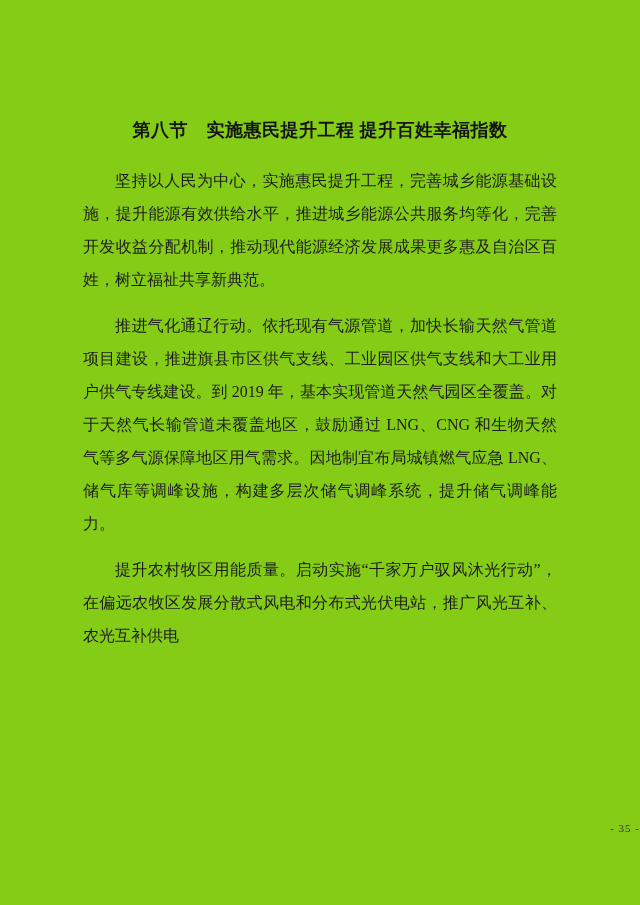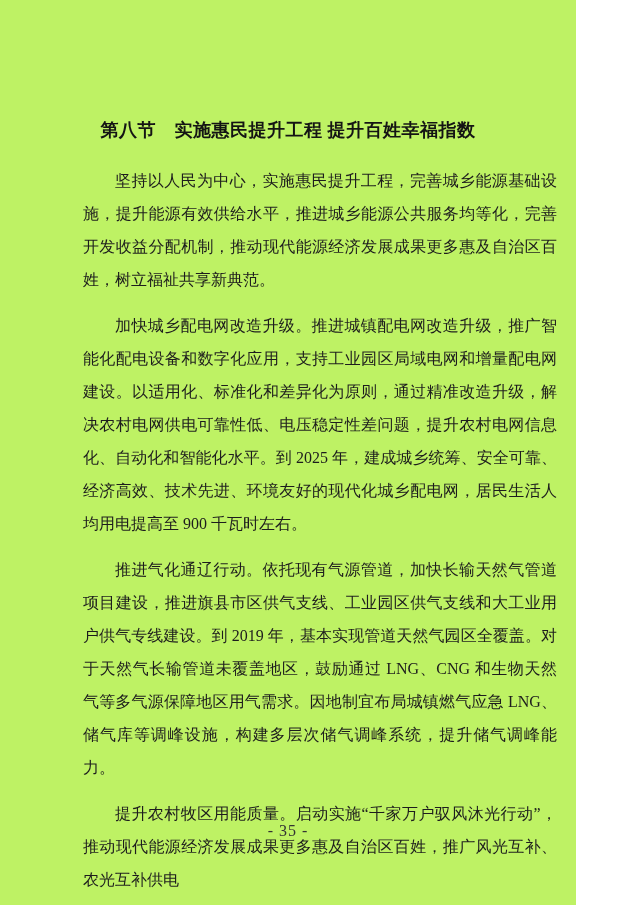--- a/index.html
+++ b/index.html
@@ -2,23 +2,23 @@
 <html><head>
 <meta charset="utf-8">
 <style>
   html, body {
     margin: 0;
     padding: 0;
     background: #ffffff;
   }
   .page {
     position: relative;
-    width: 576px;
+    width: 640px;
     height: 905px;
-    background: #bef264;
+    background: #84cc16;
     overflow: hidden;
     font-family: "Liberation Serif", "DejaVu Serif", serif;
     color: #1d1d1d;
   }
   .section-title {
     position: absolute;
     top: 118px;
     left: 0;
     right: 0;
     margin: 0;
@@ -42,35 +42,34 @@
   }
   .doc-body p {
     margin: 0 0 13px 0;
     text-indent: 2em;
   }
   .page-footer {
     position: absolute;
     top: 822px;
     left: 0;
     right: 0;
-    text-align: center;
-    font-size: 16px;
+    text-align: right;
+    font-size: 11px;
     letter-spacing: 1px;
     color: #333333;
   }
 </style>
 </head>
 <body>
 
 <div class="page">
 
   <h1 class="section-title">第八节　实施惠民提升工程 提升百姓幸福指数</h1>
 
   <div class="doc-body">
     <p>坚持以人民为中心，实施惠民提升工程，完善城乡能源基础设施，提升能源有效供给水平，推进城乡能源公共服务均等化，完善开发收益分配机制，推动现代能源经济发展成果更多惠及自治区百姓，树立福祉共享新典范。</p>
-    <p>加快城乡配电网改造升级。推进城镇配电网改造升级，推广智能化配电设备和数字化应用，支持工业园区局域电网和增量配电网建设。以适用化、标准化和差异化为原则，通过精准改造升级，解决农村电网供电可靠性低、电压稳定性差问题，提升农村电网信息化、自动化和智能化水平。到 2025 年，建成城乡统筹、安全可靠、经济高效、技术先进、环境友好的现代化城乡配电网，居民生活人均用电提高至 900 千瓦时左右。</p>
     <p>推进气化通辽行动。依托现有气源管道，加快长输天然气管道项目建设，推进旗县市区供气支线、工业园区供气支线和大工业用户供气专线建设。到 2019 年，基本实现管道天然气园区全覆盖。对于天然气长输管道未覆盖地区，鼓励通过 LNG、CNG 和生物天然气等多气源保障地区用气需求。因地制宜布局城镇燃气应急 LNG、储气库等调峰设施，构建多层次储气调峰系统，提升储气调峰能力。</p>
-    <p>提升农村牧区用能质量。启动实施“千家万户驭风沐光行动”，推动现代能源经济发展成果更多惠及自治区百姓，推广风光互补、农光互补供电</p>
+    <p>提升农村牧区用能质量。启动实施“千家万户驭风沐光行动”，在偏远农牧区发展分散式风电和分布式光伏电站，推广风光互补、农光互补供电</p>
   </div>
 
   <div class="page-footer">- 35 -</div>
 
 </div>
 
 </body></html>

